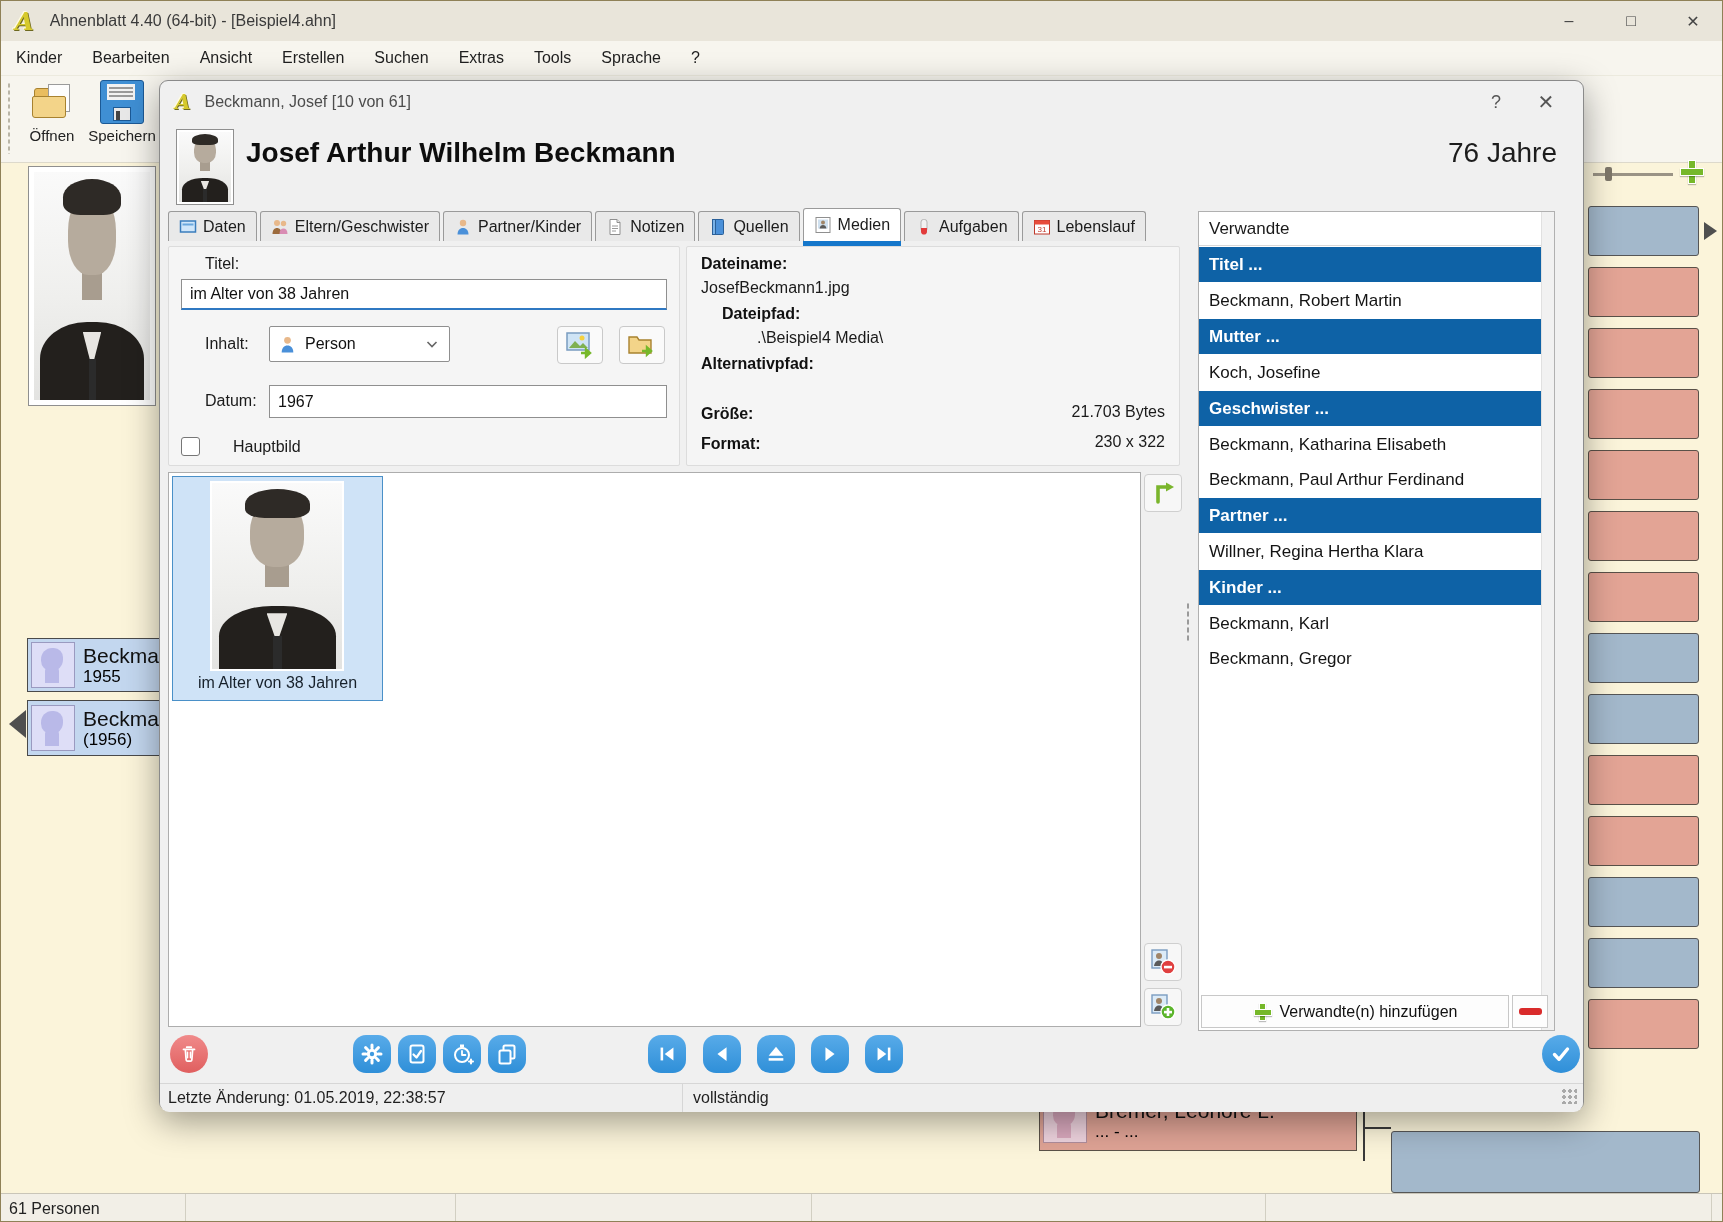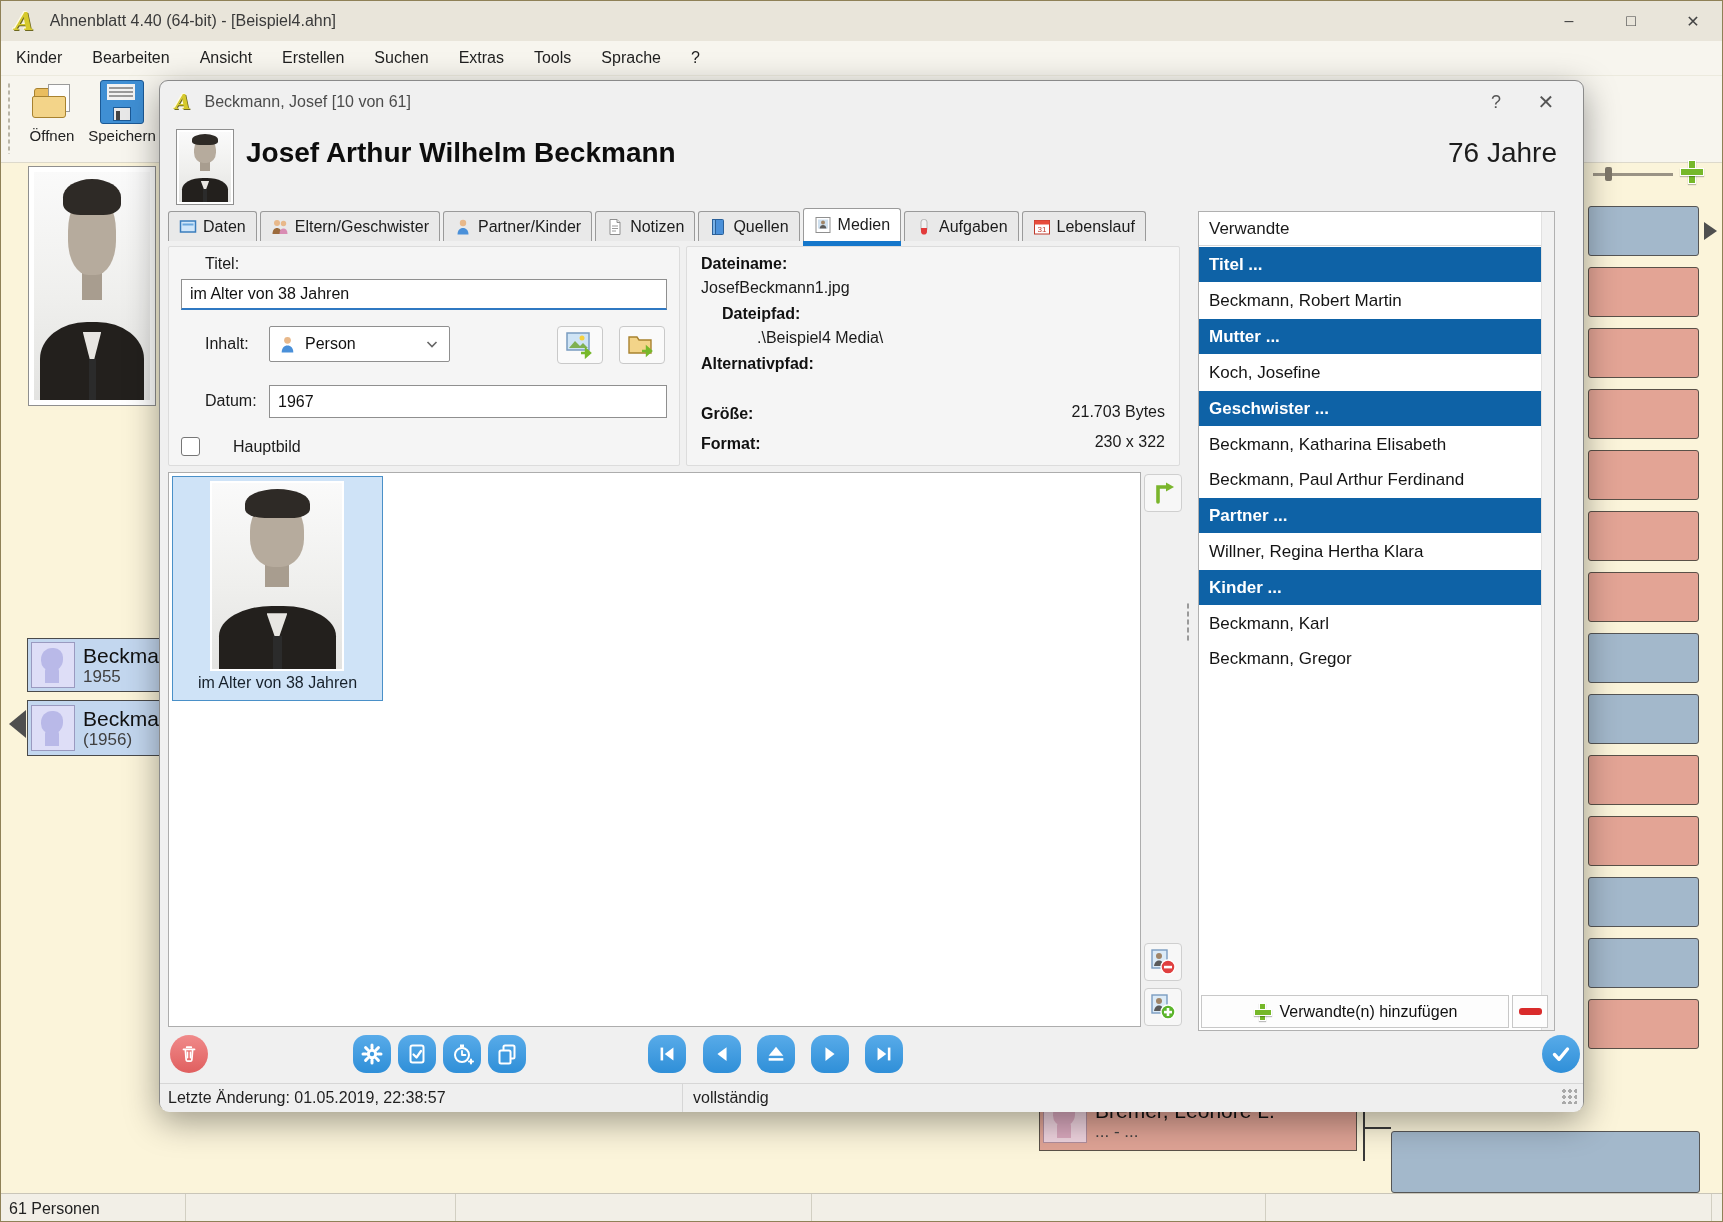--- a/index.html
+++ b/index.html
@@ -50,21 +50,21 @@
   .treebox{background:#c3d7ef;border:1.5px solid #4a4a4a;display:flex;align-items:center;box-sizing:border-box;}
   .treebox .sil{width:42px;height:44px;background:#dedef7;border:1px solid #9a9ac0;margin-left:3px;position:relative;flex:none;}
   .treebox .sil:before{content:"";position:absolute;left:22%;top:12%;width:52%;height:52%;background:#b9b9e8;border-radius:50% 42% 50% 46%;}
   .treebox .sil:after{content:"";position:absolute;left:30%;top:56%;width:34%;height:36%;background:#b9b9e8;border-radius:20% 20% 0 0;}
   .treebox.pink{background:#dfa395;border-color:#5a5148;}
   .treebox.pink .sil{background:#eed3de;border-color:#b08d9c;}
   .treebox.pink .sil:before{background:#d9a8bd;}
   .treebox.pink .sil:after{background:#d9a8bd;}
   .treebox .txt{margin-left:8px;overflow:hidden;white-space:nowrap;}
   .treebox .nm{font-size:21px;color:#111;line-height:23px;}
-  .treebox .yr{font-size:17px;color:#404040;line-height:19px;}
+  .treebox .yr{font-size:17px;color:#000000;line-height:19px;}
   .tri-left{width:0;height:0;border-top:14px solid transparent;border-bottom:14px solid transparent;border-right:17px solid #4f4f4f;}
   .tri-right{width:0;height:0;border-top:9px solid transparent;border-bottom:9px solid transparent;border-left:13px solid #4f4f4f;}
   .nodebox{left:1587px;width:111px;height:50px;border-radius:3px;box-sizing:border-box;}
   .nodebox.salmon{background:#e3a495;border:1.5px solid #5a5148;}
   .nodebox.blue{background:#a3b8cb;border:1.5px solid #565656;}
   .connector{background:#3a3a3a;}
   .plus-icon{position:relative;width:26px;height:26px;}
   .plus-icon:before,.plus-icon:after{content:"";position:absolute;background:#76b82a;border:1px solid #fff;box-shadow:0 1px 1px rgba(0,0,0,.25);}
   .plus-icon:before{left:9px;top:1px;width:6px;height:22px;}
   .plus-icon:after{left:1px;top:9px;width:22px;height:6px;}

